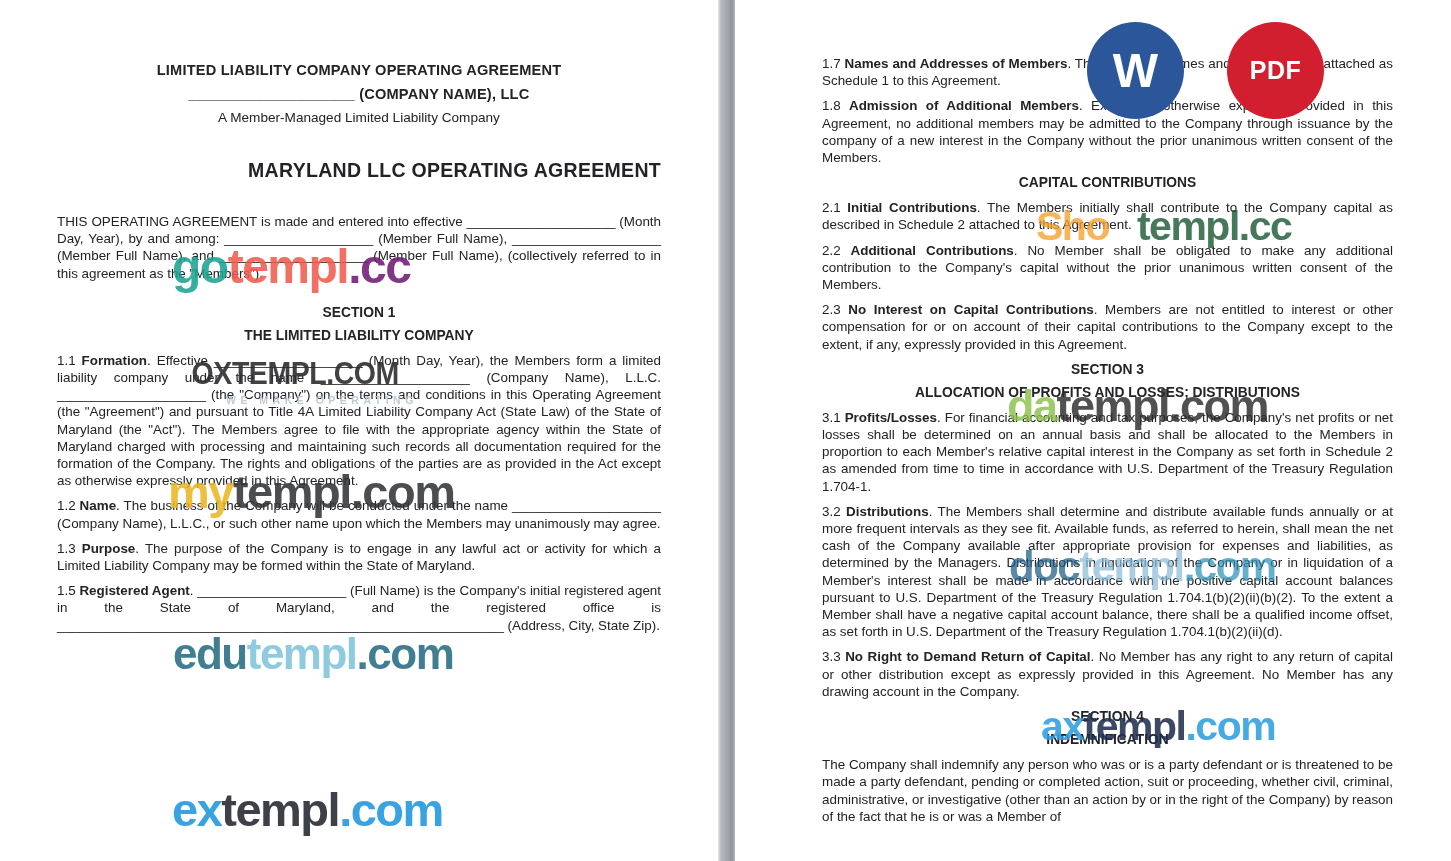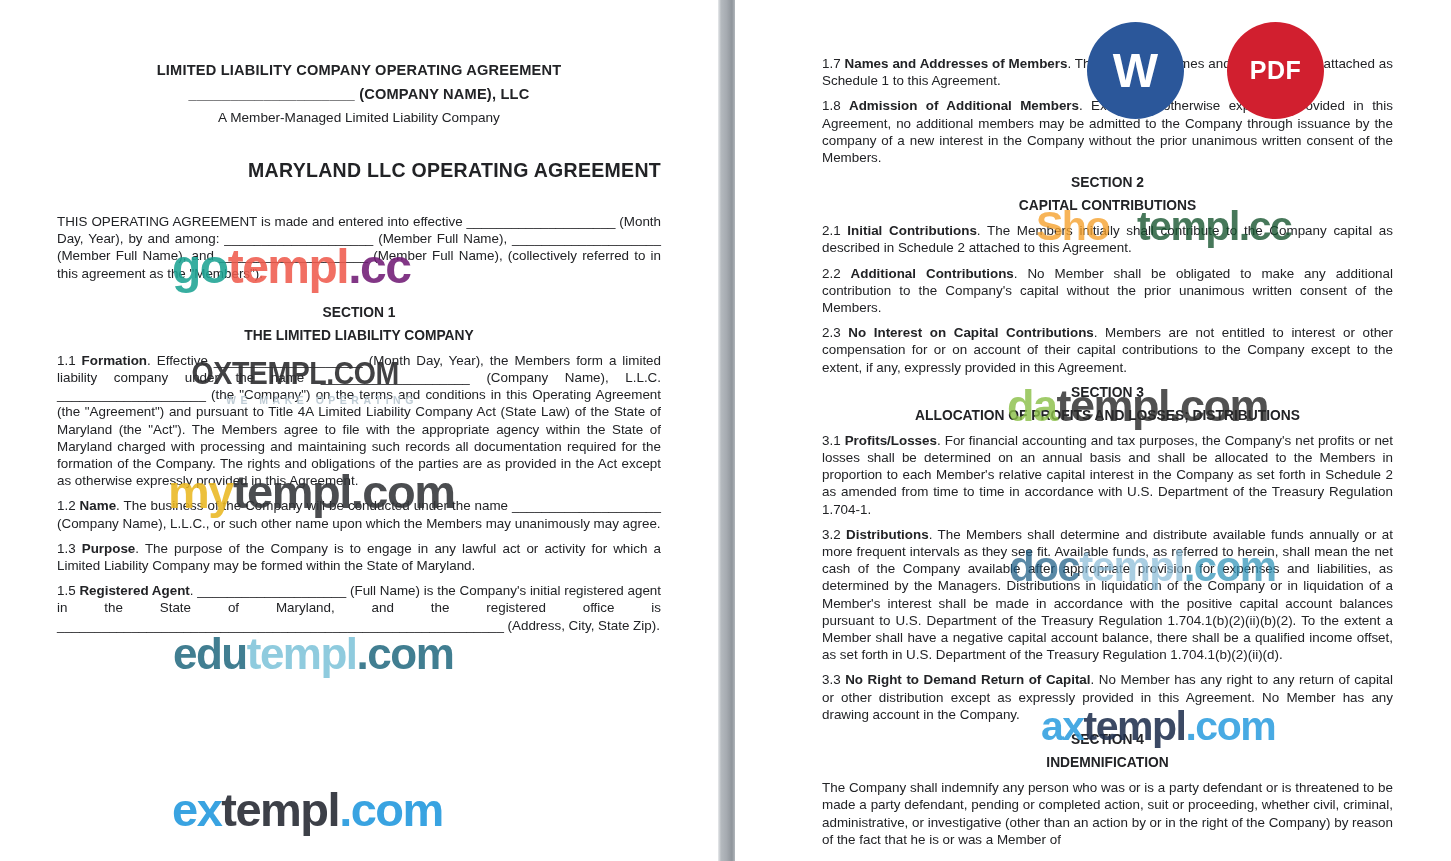--- a/index.html
+++ b/index.html
@@ -74,21 +74,20 @@
     <p class="para"><span class="pnum">1.5 </span><b class="plabel">Registered Agent</b><span>. ____________________ (Full Name) is the Company's initial registered agent in the State of Maryland, and the registered office is ____________________________________________________________ (Address, City, State Zip).</span></p>
   </div>
 
   <div class="divider"></div>
 
   <div class="page page-right">
     <p class="para"><span class="pnum">1.7 </span><b class="plabel">Names and Addresses of Members</b><span>. The Members' names and addresses are attached as Schedule 1 to this Agreement.</span></p>
     <p class="para"><span class="pnum">1.8 </span><b class="plabel">Admission of Additional Members</b><span>. Except as otherwise expressly provided in this Agreement, no additional members may be admitted to the Company through issuance by the company of a new interest in the Company without the prior unanimous written consent of the Members.</span></p>
 
     <div class="sec-head">
-      <div class="sec-kicker">SECTION 2</div>
       <div class="sec-title">CAPITAL CONTRIBUTIONS</div>
     </div>
 
     <p class="para"><span class="pnum">2.1 </span><b class="plabel">Initial Contributions</b><span>. The Members initially shall contribute to the Company capital as described in Schedule 2 attached to this Agreement.</span></p>
     <p class="para"><span class="pnum">2.2 </span><b class="plabel">Additional Contributions</b><span>. No Member shall be obligated to make any additional contribution to the Company's capital without the prior unanimous written consent of the Members.</span></p>
     <p class="para"><span class="pnum">2.3 </span><b class="plabel">No Interest on Capital Contributions</b><span>. Members are not entitled to interest or other compensation for or on account of their capital contributions to the Company except to the extent, if any, expressly provided in this Agreement.</span></p>
 
     <div class="sec-head">
       <div class="sec-kicker">SECTION 3</div>
       <div class="sec-title">ALLOCATION OF PROFITS AND LOSSES; DISTRIBUTIONS</div>

